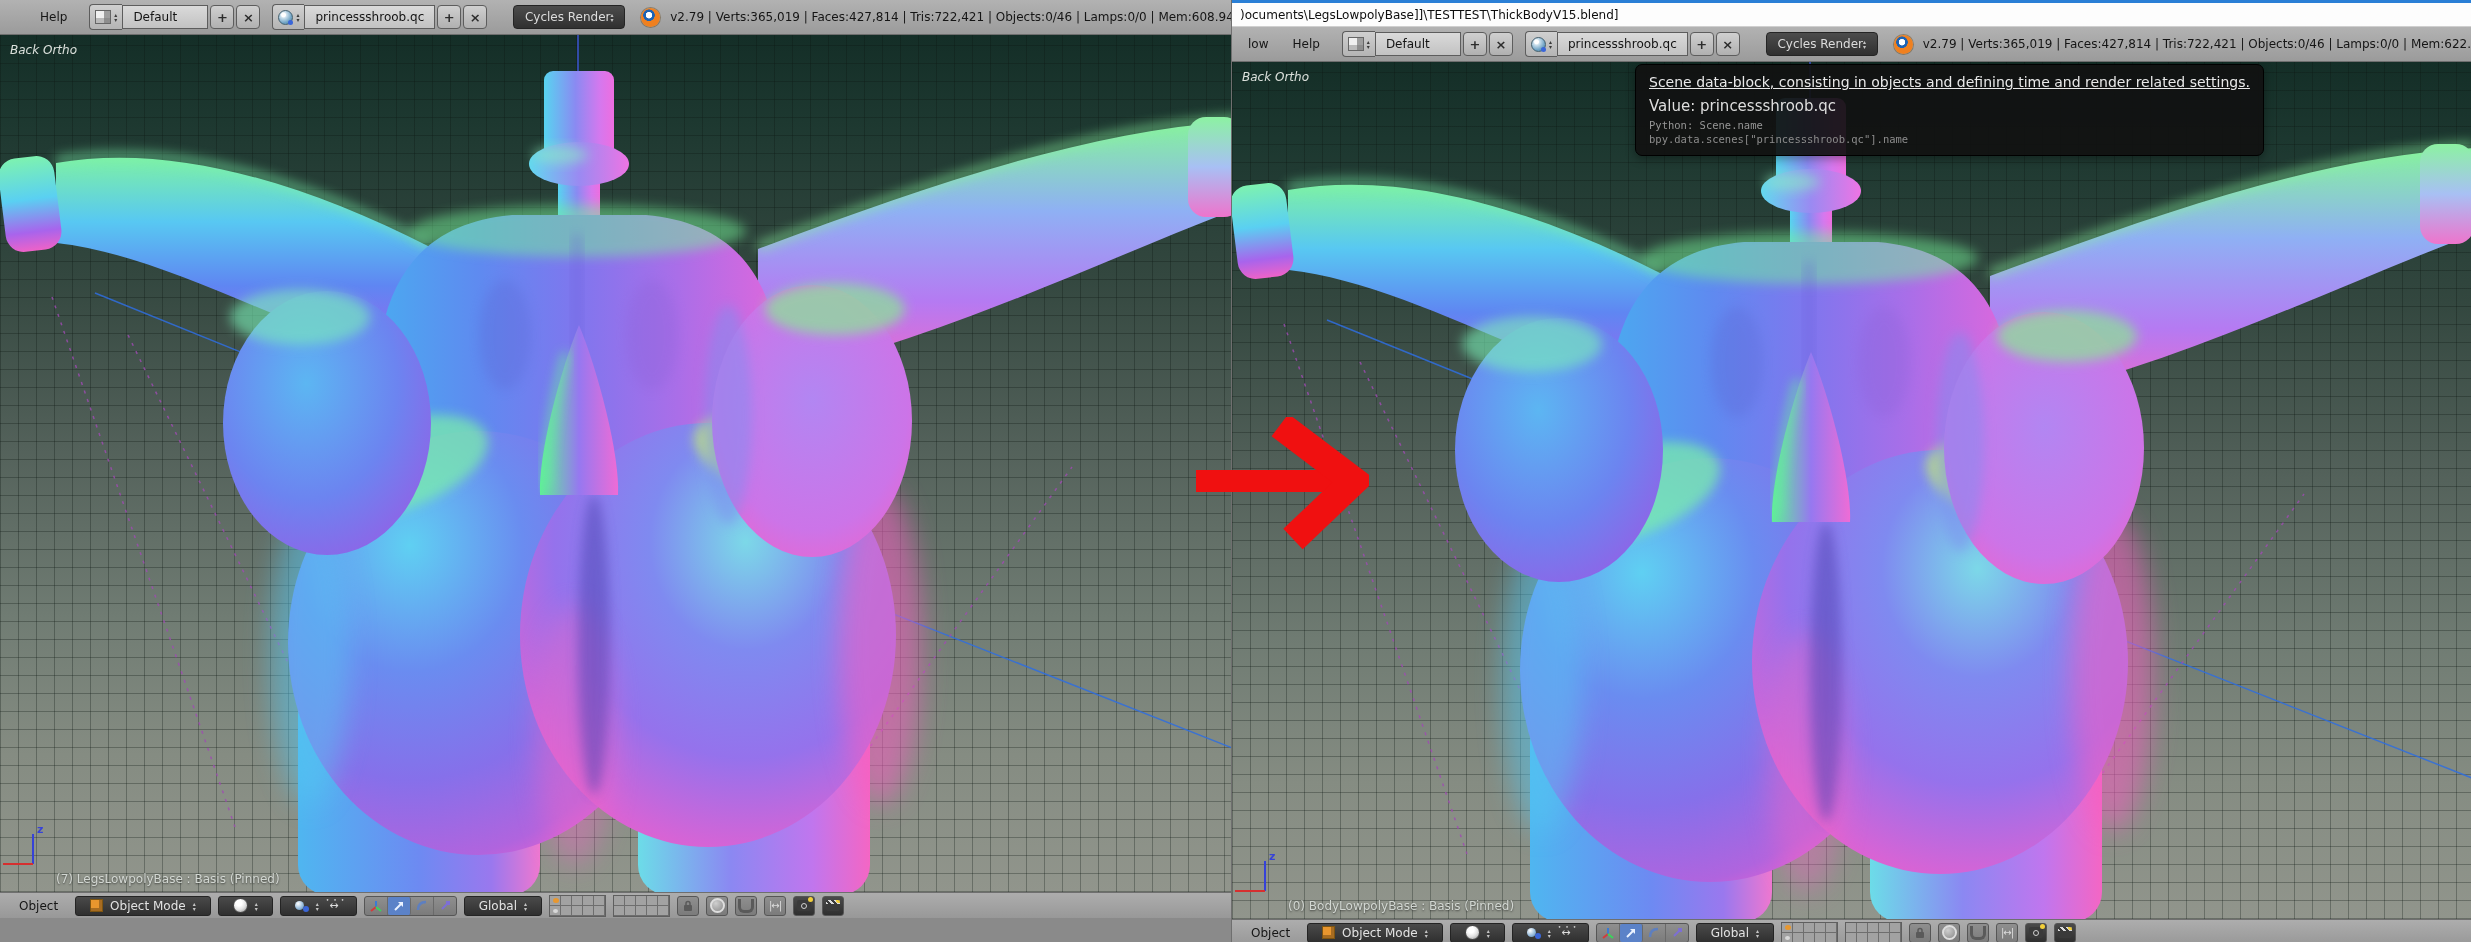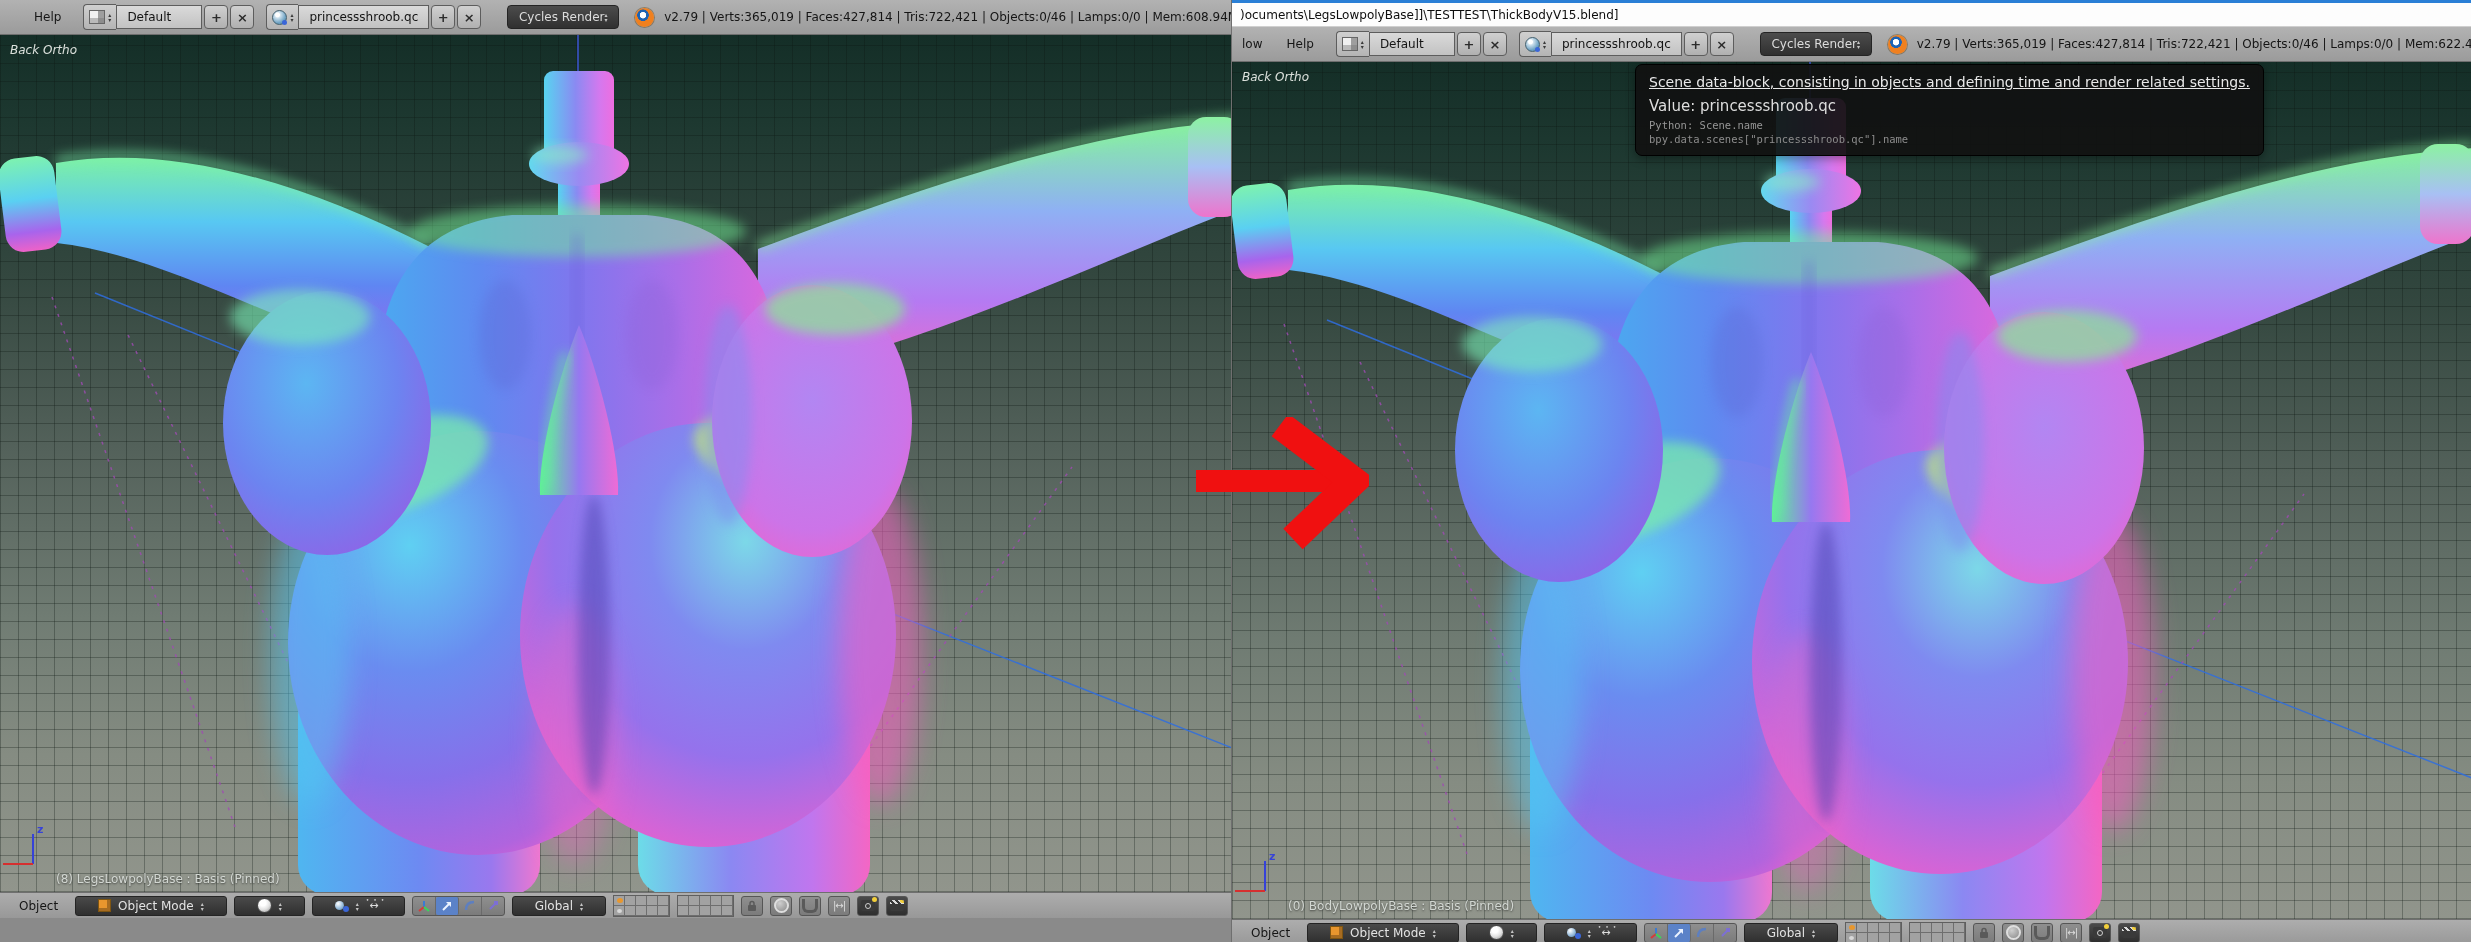--- a/index.html
+++ b/index.html
@@ -16,21 +16,21 @@
   .titlebar{
     height:23px;background:#fdfdfd;border-top:3px solid #2a7fd6;
     border-bottom:1px solid #cfcfcf;display:flex;align-items:center;
     padding-left:8px;font-size:12px;color:#0d0d0d;white-space:nowrap;overflow:hidden;
   }
 
   
   .infobar{
     height:34px;background:linear-gradient(#b2b2b2,#9b9b9b);
     border-bottom:1px solid #6e6e6e;display:flex;align-items:center;
-    padding:0 10px;font-size:12px;color:#161616;white-space:nowrap;overflow:hidden;
+    padding:0 16px;font-size:12px;color:#161616;white-space:nowrap;overflow:hidden;
   }
   .menu-prefix{margin-right:14px;color:#161616;}
   .menu-item{padding:0 10px;cursor:default;}
   .combo{display:flex;align-items:center;margin-left:12px;}
   .combo-btn{
     display:flex;align-items:center;gap:3px;height:24px;padding:0 5px;
     background:linear-gradient(#d0d0d0,#b4b4b4);border:1px solid #5d5d5d;
     border-radius:4px 0 0 4px;border-right:none;
   }
   .combo-text{
@@ -102,21 +102,21 @@
   .tooltip .tt-code{font-size:10.5px;color:#8d8d8d;margin-top:2px;font-family:"DejaVu Sans Mono",monospace;}
 
   
   .vheader{
     height:25px;background:linear-gradient(#adadad,#989898);
     border-top:1px solid #6f6f6f;display:flex;align-items:center;gap:7px;
     padding:0 9px;font-size:12px;color:#161616;white-space:nowrap;overflow:hidden;
   }
   .dd{
     background:linear-gradient(#4a4a4a,#2f2f2f);color:#e2e2e2;border:1px solid #242424;
-    border-radius:3px;height:20px;display:flex;align-items:center;gap:7px;padding:0 22px;box-sizing:border-box;
+    border-radius:3px;height:20px;display:flex;align-items:center;gap:7px;padding:0 14px;box-sizing:border-box;
   }
   .cube-icon{
     width:11px;height:11px;background:#e8962e;border:1px solid #7e5512;
     box-shadow:inset -3px -3px 0 rgba(0,0,0,.28);
   }
   .sphere-icon{
     width:13px;height:13px;border-radius:50%;border:1px solid #4a4a4a;
     background:radial-gradient(circle at 38% 30%,#ffffff 0 3px,#e2e2e2 55%,#8d8d8d);
   }
   .pivot-icon{width:14px;height:12px;position:relative;}
@@ -328,21 +328,21 @@
     <span class="blender-logo"></span>
     <span class="stats">v2.79 | Verts:365,019 | Faces:427,814 | Tris:722,421 | Objects:0/46 | Lamps:0/0 | Mem:608.94M | LegsLowpolyBase</span>
   </div>
 
   <div class="viewport">
     <div class="grid"></div>
     <svg class="scene" width="1240" height="857">
         <use href="#bscene"></use>
       </svg>
     <span class="view-label">Back Ortho</span>
-    <span class="status-label">(8) LegsLowpolyBase : Basis (Pinned)</span>
+    <span class="status-label">(7) LegsLowpolyBase : Basis (Pinned)</span>
     <div class="mini-axis">
       <span class="axis-z"></span>
       <span class="axis-x"></span>
       <span class="axis-z-label">z</span>
     </div>
   </div>
 
   <div class="vheader">
     <span class="menu-item">Object</span>
     <div class="dd">

